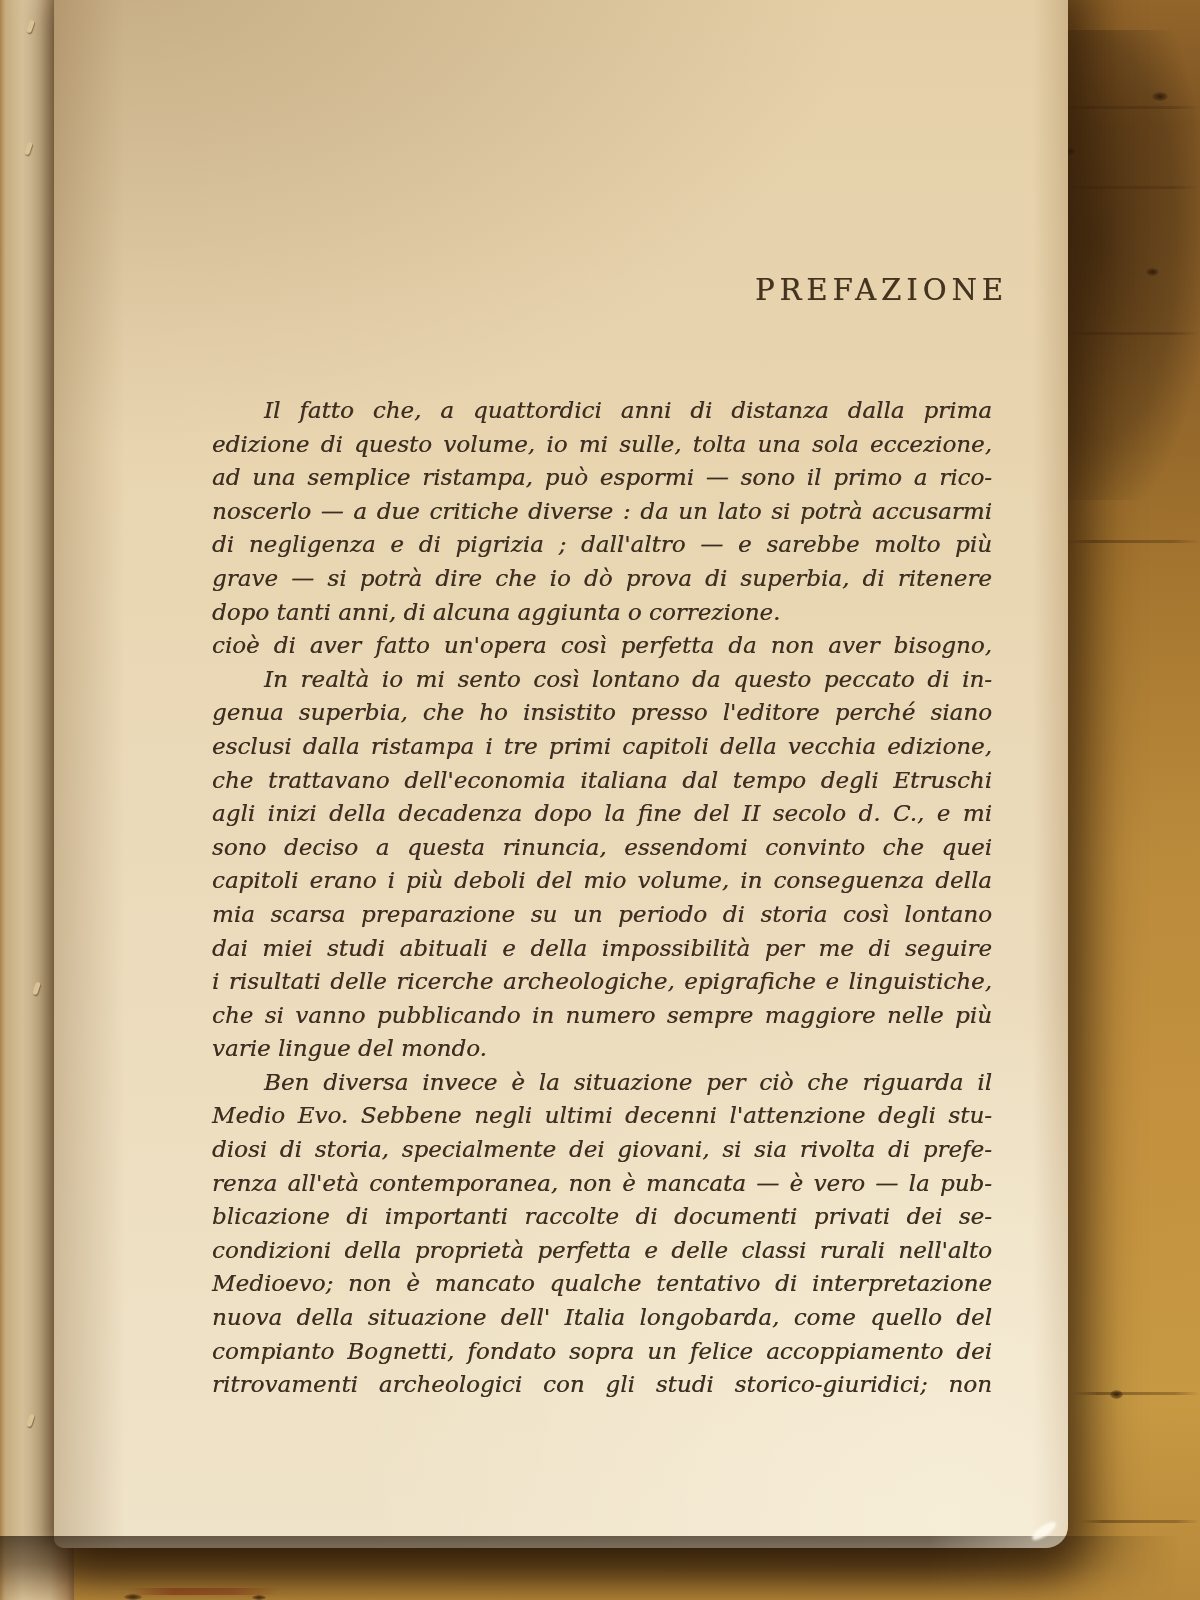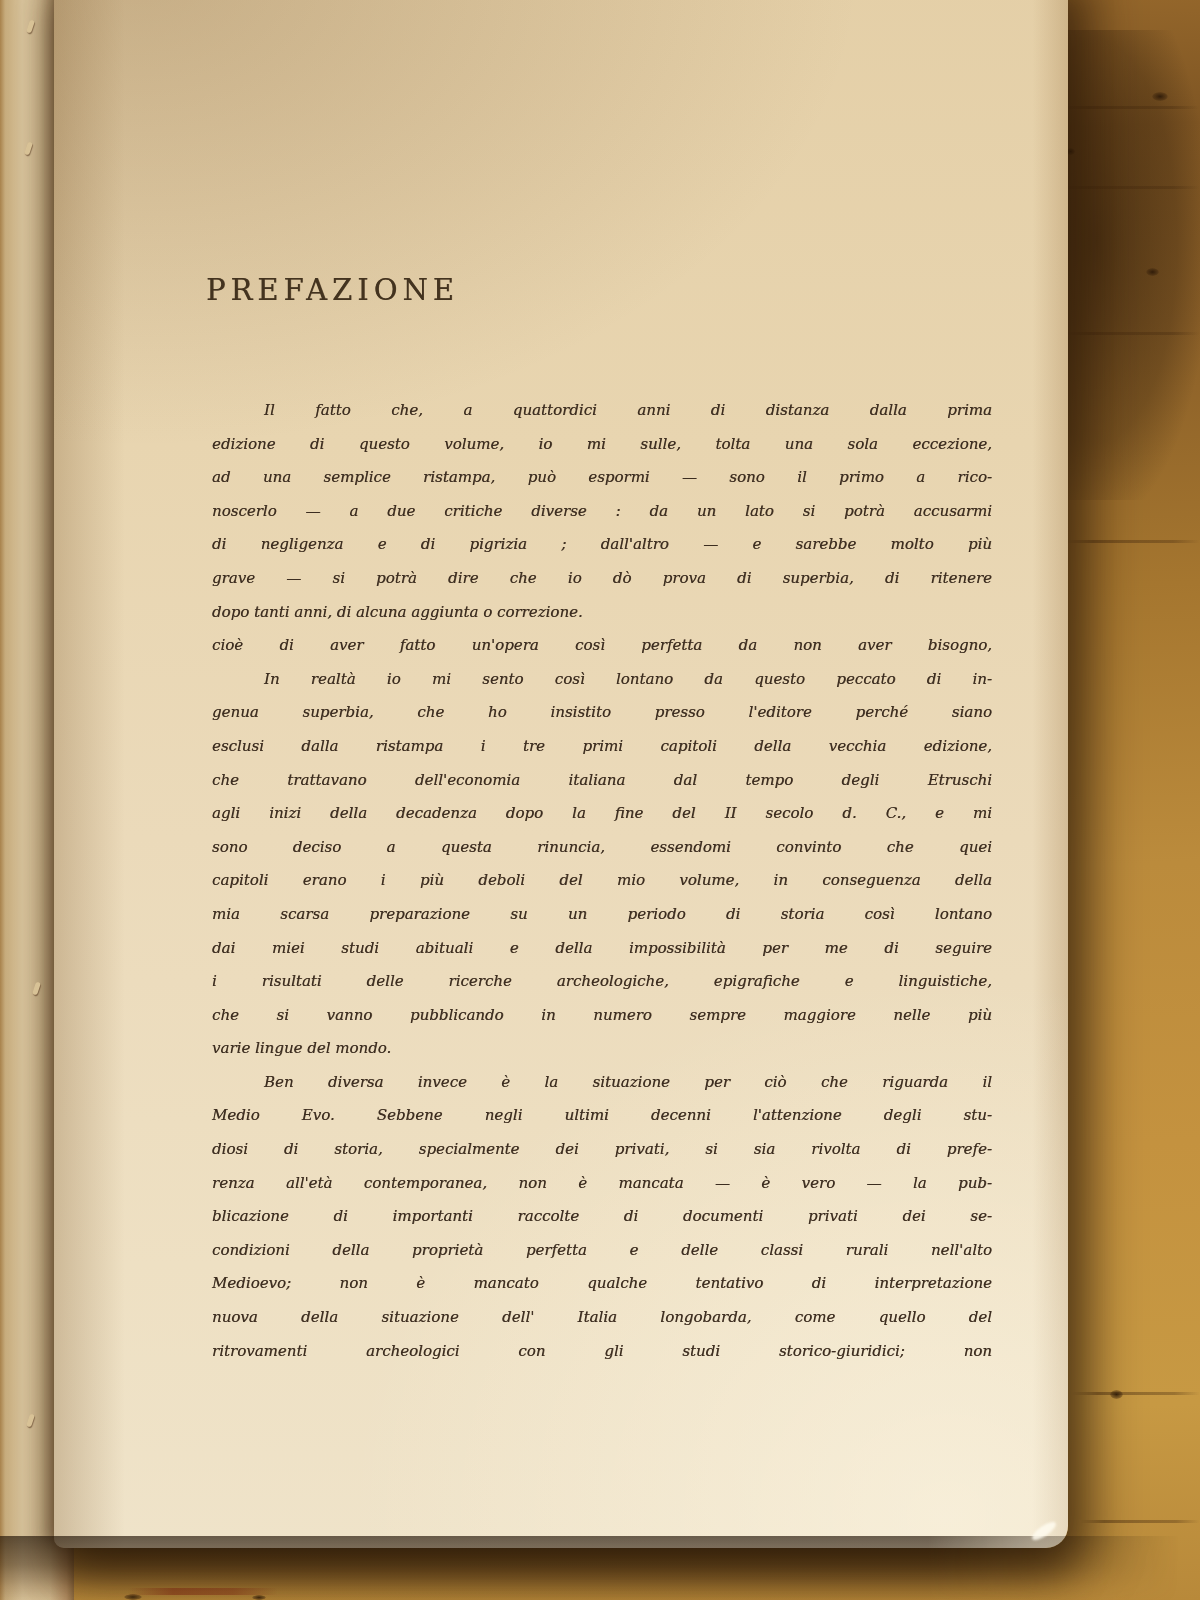--- a/index.html
+++ b/index.html
@@ -28,25 +28,25 @@
     background:
       radial-gradient(130% 55% at 8% 0%,rgba(120,85,45,.28),transparent 55%),
       radial-gradient(95% 55% at 88% 98%,rgba(255,249,232,.5),transparent 62%),
       linear-gradient(270deg,rgba(150,110,60,.28),transparent 3.5%),
       linear-gradient(90deg,rgba(130,95,50,.30),transparent 7%),
       linear-gradient(180deg,#e4cfa7 0%,#e8d5b0 30%,#ebdaba 55%,#eee0c3 82%,#efe3c9 100%);
     box-shadow:22px 16px 45px 6px rgba(45,26,8,.55),0 28px 38px rgba(40,22,6,.5),-12px 0 16px -6px rgba(90,60,30,.5);}
   .corner-highlight{position:absolute;left:1030px;top:1526px;width:28px;height:10px;border-radius:50%;
     background:rgba(255,252,240,.85);transform:rotate(-35deg);filter:blur(1px);}
   
-  .page-title{position:absolute;left:152px;top:303px;width:780px;text-align:left;
+  .page-title{position:absolute;left:174px;top:303px;width:780px;text-align:right;
     font-size:29px;letter-spacing:5px;color:#43331f;font-style:normal;
     text-shadow:.4px .4px .6px rgba(58,40,22,.65);}
   .body-text{position:absolute;left:158px;top:424px;width:780px;
-    font-style:italic;font-size:15px;line-height:33.6px;color:#3c2d20;
+    font-style:italic;font-size:23px;line-height:33.6px;color:#3c2d20;
     text-shadow:.35px .35px .5px rgba(58,40,25,.65);}
   .line{text-align:justify;text-align-last:justify;white-space:normal;}
   .line.first{text-indent:52px;}
   .line.endline{text-align-last:left;}
 </style>
 </head>
 <body>
 
 <div class="scene">
 
@@ -84,26 +84,27 @@
         <div class="line">agli inizi della decadenza dopo la fine del II secolo d. C., e mi</div>
         <div class="line">sono deciso a questa rinuncia, essendomi convinto che quei</div>
         <div class="line">capitoli erano i più deboli del mio volume, in conseguenza della</div>
         <div class="line">mia scarsa preparazione su un periodo di storia così lontano</div>
         <div class="line">dai miei studi abituali e della impossibilità per me di seguire</div>
         <div class="line">i risultati delle ricerche archeologiche, epigrafiche e linguistiche,</div>
         <div class="line">che si vanno pubblicando in numero sempre maggiore nelle più</div>
         <div class="line endline">varie lingue del mondo.</div>
         <div class="line first">Ben diversa invece è la situazione per ciò che riguarda il</div>
         <div class="line">Medio Evo. Sebbene negli ultimi decenni l'attenzione degli stu-</div>
-        <div class="line">diosi di storia, specialmente dei privati, si sia rivolta di prefe-</div>
+        <div class="line">diosi di storia, specialmente dei giovani, si sia rivolta di prefe-</div>
         <div class="line">renza all'età contemporanea, non è mancata — è vero — la pub-</div>
         <div class="line">blicazione di importanti raccolte di documenti privati dei se-</div>
         <div class="line">condizioni della proprietà perfetta e delle classi rurali nell'alto</div>
         <div class="line">Medioevo; non è mancato qualche tentativo di interpretazione</div>
         <div class="line">nuova della situazione dell' Italia longobarda, come quello del</div>
+        <div class="line">compianto Bognetti, fondato sopra un felice accoppiamento dei</div>
         <div class="line">ritrovamenti archeologici con gli studi storico-giuridici; non</div>
       </div>
   </div>
 
   <div class="stitch" style="left:28px;top:20px;"></div>
   <div class="stitch" style="left:26px;top:142px;"></div>
   <div class="stitch" style="left:34px;top:982px;"></div>
   <div class="stitch" style="left:28px;top:1414px;"></div>
 
   <div class="bottom-shadow"></div>

